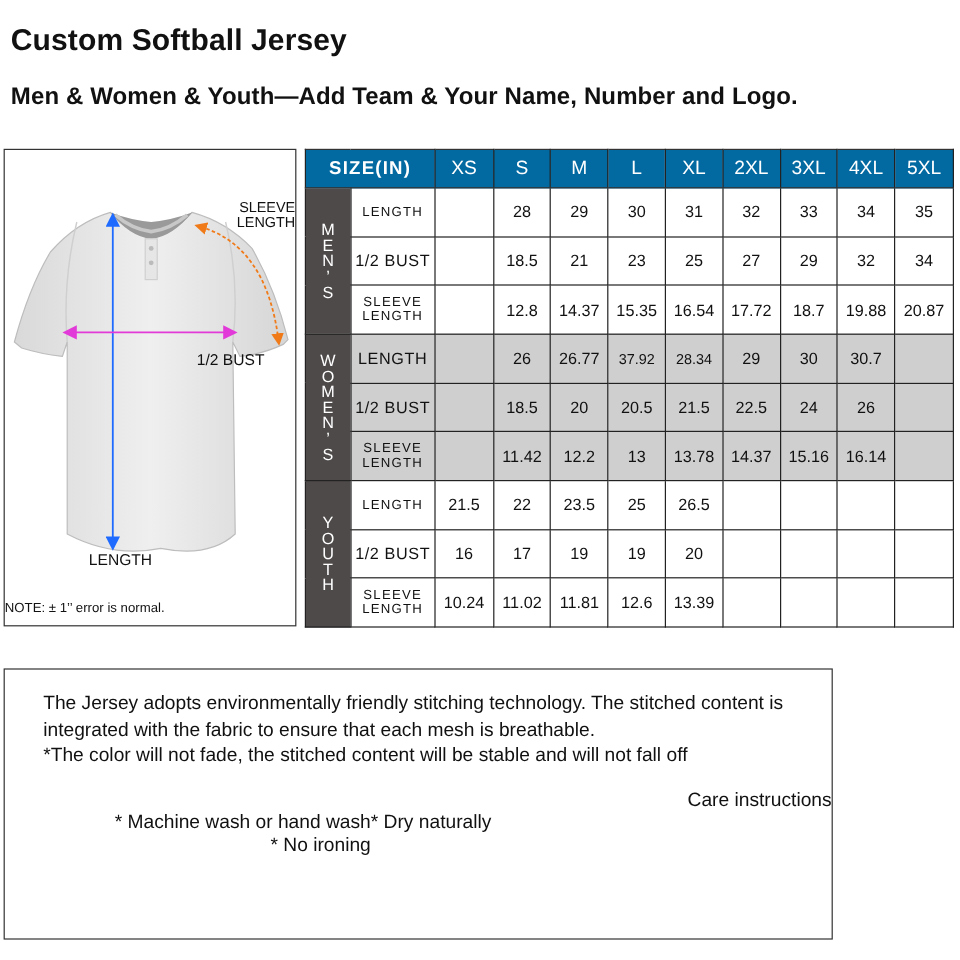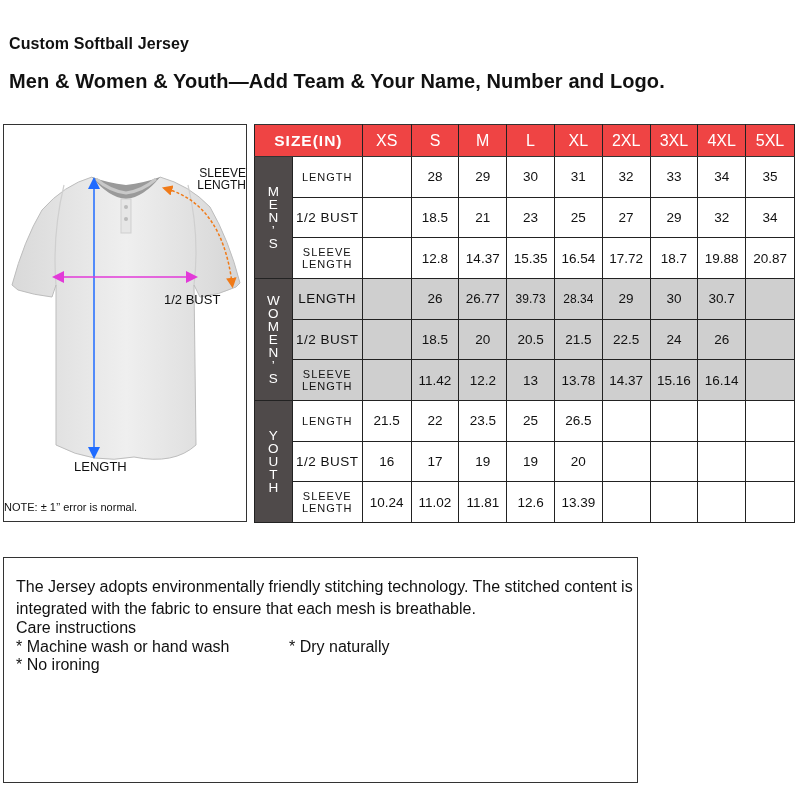--- a/index.html
+++ b/index.html
@@ -1,34 +1,34 @@
 <!DOCTYPE html>
 <html><head>
 <meta charset="utf-8">
 <style>
   html, body { margin:0; padding:0; background:#ffffff; }
   body { width:800px; height:800px; position:relative; overflow:hidden; font-family:"Liberation Sans", sans-serif; color:#111; }
-  .title1 { position:absolute; left:9px; top:35px; font-size:16px; font-weight:bold; letter-spacing:0.1px; }
+  .title1 { position:absolute; left:9px; top:20px; font-size:25px; font-weight:bold; letter-spacing:0.1px; }
   .title2 { position:absolute; left:9px; top:70px; font-size:20px; font-weight:bold; letter-spacing:0.1px; }
   .imgbox { position:absolute; left:3px; top:124px; width:244px; height:398px; border:1px solid #333; box-sizing:border-box; background:#fff; }
   .imgbox svg { position:absolute; left:0; top:0; }
   .lbl { position:absolute; font-size:12px; color:#111; line-height:12px; }
   .note { position:absolute; left:0; width:100%; bottom:8px; text-align:left; font-size:11px; }
   table.sz { position:absolute; left:254px; top:124px; width:541px; height:399px; border-collapse:collapse; table-layout:fixed; }
   table.sz td, table.sz th { border:1.5px solid #222; text-align:center; vertical-align:middle; padding:0; font-size:13.5px; font-weight:normal; }
-  table.sz thead th { background:#ef4444; color:#fff; font-size:16px; height:31px; border-color:#333; border-left-color:#222; border-right-color:#222; }
+  table.sz thead th { background:#0369a1; color:#fff; font-size:16px; height:31px; border-color:#333; border-left-color:#222; border-right-color:#222; }
   table.sz thead th.sizehdr { font-weight:bold; letter-spacing:1px; font-size:15.5px; }
   td.grp { background:#4f4a4a; color:#fff; font-weight:bold; font-size:15px; line-height:13px; }
   td.rowlbl { font-weight:bold; font-size:12.5px; letter-spacing:0.5px; }
   td.rowlbl.small { font-size:11px; line-height:12px; letter-spacing:1px; }
   tr.women td:not(.grp) { background:#cfcfcf; }
   tr.body td { height:39px; }
-  .desc { position:absolute; left:3px; top:557px; width:635px; height:226px; border:1px solid #333; box-sizing:border-box; font-size:16px; line-height:21.5px; padding:18px 0 0 12px; }
+  .desc { position:absolute; left:3px; top:557px; width:691px; height:226px; border:1px solid #333; box-sizing:border-box; font-size:16px; line-height:21.5px; padding:18px 0 0 32px; }
   .desc p { margin:0; }
-  .care { line-height:18.5px; }
+  .care { margin-top:18px; line-height:18.5px;text-align:right; }
   .care .row { display:flex; }
   .care .c1 { width:273px; }
 </style>
 </head>
 <body>
 
 <div class="title1">Custom Softball Jersey</div>
 <div class="title2">Men &amp; Women &amp; Youth—Add Team &amp; Your Name, Number and Logo.</div>
 
 <div class="imgbox">
@@ -161,21 +161,21 @@
         <div>M</div>
         <div>E</div>
         <div>N</div>
         <div>’</div>
         <div>S</div>
       </td>
       <td class="rowlbl">LENGTH</td>
       <td></td>
       <td>26</td>
       <td>26.77</td>
-      <td style="font-size:12px">39.73</td>
+      <td style="font-size:12px">37.92</td>
       <td style="font-size:12px">28.34</td>
       <td>29</td>
       <td>30</td>
       <td>30.7</td>
       <td></td>
     </tr>
     <tr class="body women">
       <td class="rowlbl">1/2 BUST</td>
       <td></td>
       <td>18.5</td>
@@ -247,20 +247,21 @@
       <td></td>
       <td></td>
       <td></td>
       <td></td>
     </tr>
   </tbody>
 </table>
 
 <div class="desc">
   <p>The Jersey adopts environmentally friendly stitching technology. The stitched content is integrated with the fabric to ensure that each mesh is breathable.</p>
+  <p>*The color will not fade, the stitched content will be stable and will not fall off</p>
   <div class="care">
     <div>Care instructions</div>
     <div class="row">
       <span class="c1">* Machine wash or hand wash</span>
       <span>* Dry naturally</span>
     </div>
     <div class="row">
       <span class="c1">* No ironing</span>
     </div>
   </div>

